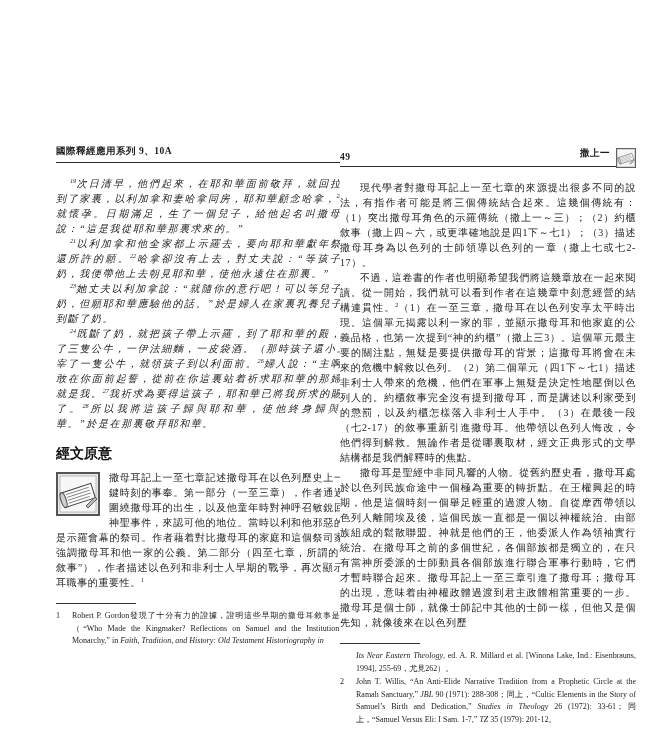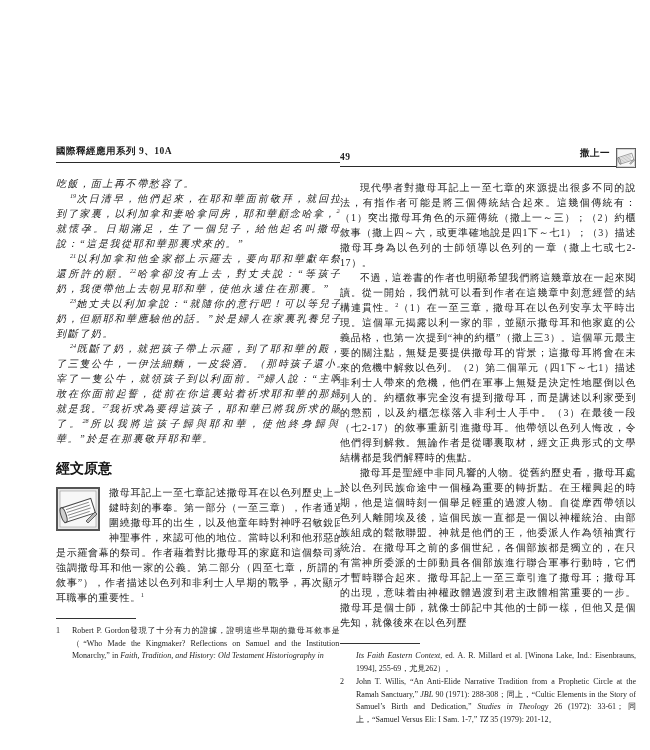--- a/index.html
+++ b/index.html
@@ -61,21 +61,20 @@
 
 <div>
 
   <div class="page left">
     <div class="pagehead">
       <span>國際釋經應用系列 9、10A</span>
       <span>48</span>
     </div>
 
     <div class="scripture" id="scriptureBox">
-        <p class="sv">吃飯，面上再不帶愁容了。</p>
         <p class="sv ind"><sup>19</sup>次日清早，他們起來，在耶和華面前敬拜，就回拉瑪。到了家裏，以利加拿和妻哈拿同房，耶和華顧念哈拿，<sup>20</sup>哈拿就懷孕。日期滿足，生了一個兒子，給他起名叫撒母耳，說：“這是我從耶和華那裏求來的。”</p>
         <p class="sv ind"><sup>21</sup>以利加拿和他全家都上示羅去，要向耶和華獻年祭，並還所許的願。<sup>22</sup>哈拿卻沒有上去，對丈夫說：“等孩子斷了奶，我便帶他上去朝見耶和華，使他永遠住在那裏。”</p>
         <p class="sv ind"><sup>23</sup>她丈夫以利加拿說：“就隨你的意行吧！可以等兒子斷了奶，但願耶和華應驗他的話。”於是婦人在家裏乳養兒子，直到斷了奶。</p>
         <p class="sv ind"><sup>24</sup>既斷了奶，就把孩子帶上示羅，到了耶和華的殿，又帶了三隻公牛，一伊法細麵，一皮袋酒。（那時孩子還小。）<sup>25</sup>宰了一隻公牛，就領孩子到以利面前。<sup>26</sup>婦人說：“主啊，我敢在你面前起誓，從前在你這裏站着祈求耶和華的那婦人，就是我。<sup>27</sup>我祈求為要得這孩子，耶和華已將我所求的賜給我了。<sup>28</sup>所以我將這孩子歸與耶和華，使他終身歸與耶和華。”於是在那裏敬拜耶和華。</p>
       </div>
 
     <h3 class="sect-heading">經文原意</h3>
 
     <div class="sectbody">
       <span class="secticon">
@@ -110,21 +109,21 @@
     <div id="rightBody">
         <p class="bp">現代學者對撒母耳記上一至七章的來源提出很多不同的說法，有指作者可能是將三個傳統結合起來。這幾個傳統有：（1）突出撒母耳角色的示羅傳統（撒上一～三）；（2）約櫃敘事（撒上四～六，或更準確地說是四1下～七1）；（3）描述撒母耳身為以色列的士師領導以色列的一章（撒上七或七2-17）。</p>
         <p class="bp">不過，這卷書的作者也明顯希望我們將這幾章放在一起來閱讀。從一開始，我們就可以看到作者在這幾章中刻意經營的結構連貫性。<sup>2</sup>（1）在一至三章，撒母耳在以色列安享太平時出現。這個單元揭露以利一家的罪，並顯示撒母耳和他家庭的公義品格，也第一次提到“神的約櫃”（撒上三3）。這個單元最主要的關注點，無疑是要提供撒母耳的背景；這撒母耳將會在未來的危機中解救以色列。（2）第二個單元（四1下～七1）描述非利士人帶來的危機，他們在軍事上無疑是決定性地壓倒以色列人的。約櫃敘事完全沒有提到撒母耳，而是講述以利家受到的懲罰，以及約櫃怎樣落入非利士人手中。（3）在最後一段（七2-17）的敘事重新引進撒母耳。他帶領以色列人悔改，令他們得到解救。無論作者是從哪裏取材，經文正典形式的文學結構都是我們解釋時的焦點。</p>
         <p class="bp">撒母耳是聖經中非同凡響的人物。從舊約歷史看，撒母耳處於以色列民族命途中一個極為重要的轉折點。在王權興起的時期，他是這個時刻一個舉足輕重的過渡人物。自從摩西帶領以色列人離開埃及後，這個民族一直都是一個以神權統治、由部族組成的鬆散聯盟。神就是他們的王，他委派人作為領袖實行統治。在撒母耳之前的多個世紀，各個部族都是獨立的，在只有當神所委派的士師動員各個部族進行聯合軍事行動時，它們才暫時聯合起來。撒母耳記上一至三章引進了撒母耳；撒母耳的出現，意味着由神權政體過渡到君主政體相當重要的一步。撒母耳是個士師，就像士師記中其他的士師一樣，但他又是個先知，就像後來在以色列歷</p>
       </div>
 
     <div class="fnsep"></div>
     <div class="footnotes" id="fnRight">
         <div class="fn">
           <span class="fn-num"></span>
-          <span class="fn-text"><i>Its Faith Eastern Context</i>, ed. A. R. Millard et al. [Winona Lake, Ind.: Eisenbrauns, 1994], 255-69，尤見262）。</span>
+          <span class="fn-text"><i>Its Near Eastern Theology</i>, ed. A. R. Millard et al. [Winona Lake, Ind.: Eisenbrauns, 1994], 255-69，尤見262）。</span>
         </div>
         <div class="fn">
           <span class="fn-num">2</span>
           <span class="fn-text">John T. Willis, “An Anti-Elide Narrative Tradition from a Prophetic Circle at the Ramah Sanctuary,” <i>JBL</i> 90 (1971): 288-308；同上，“Cultic Elements in the Story of Samuel’s Birth and Dedication,” <i>Studies in Theology</i> 26 (1972): 33-61；同上，“Samuel Versus Eli: I Sam. 1-7,” <i>TZ</i> 35 (1979): 201-12。</span>
         </div>
       </div>
   </div>
 
 </div>
 

